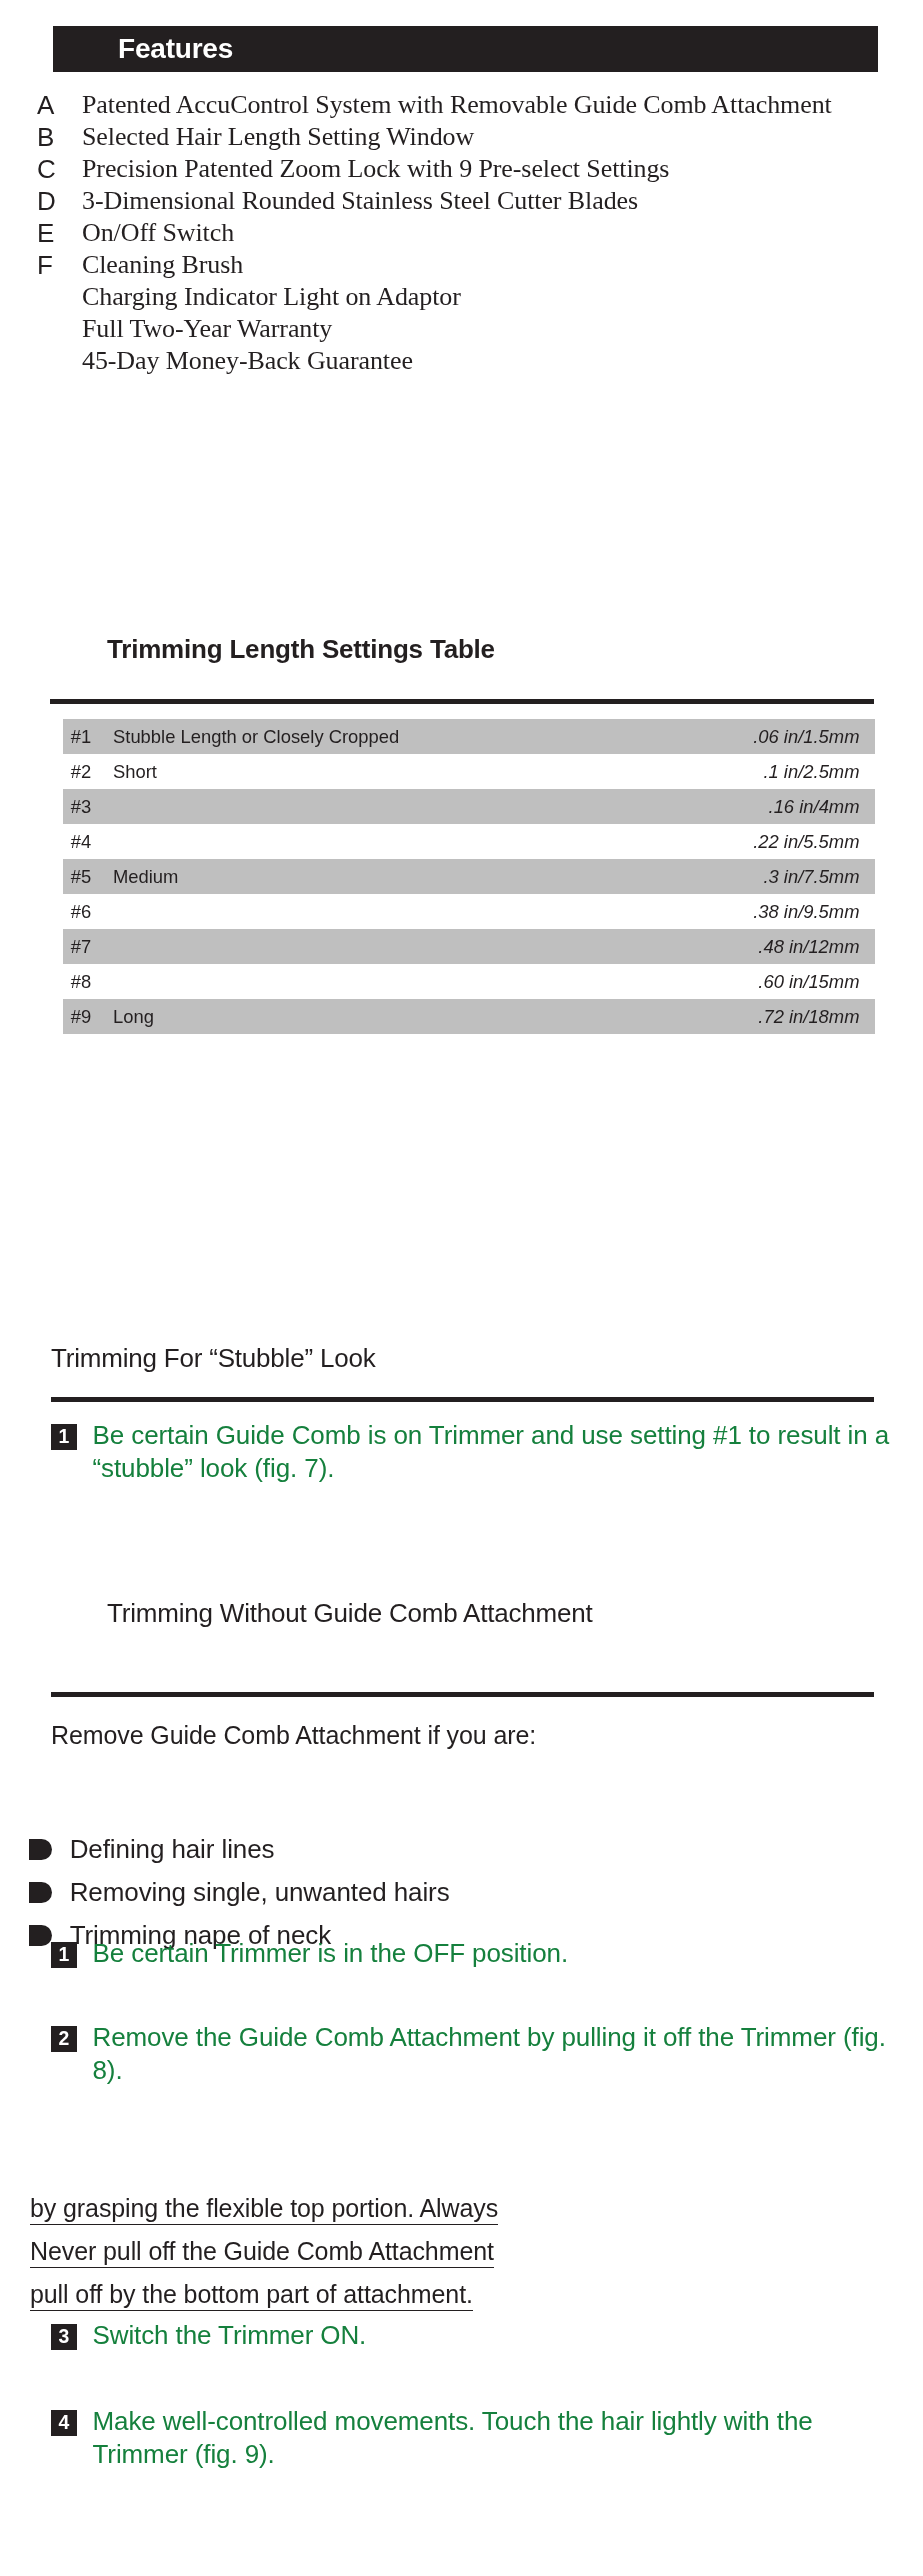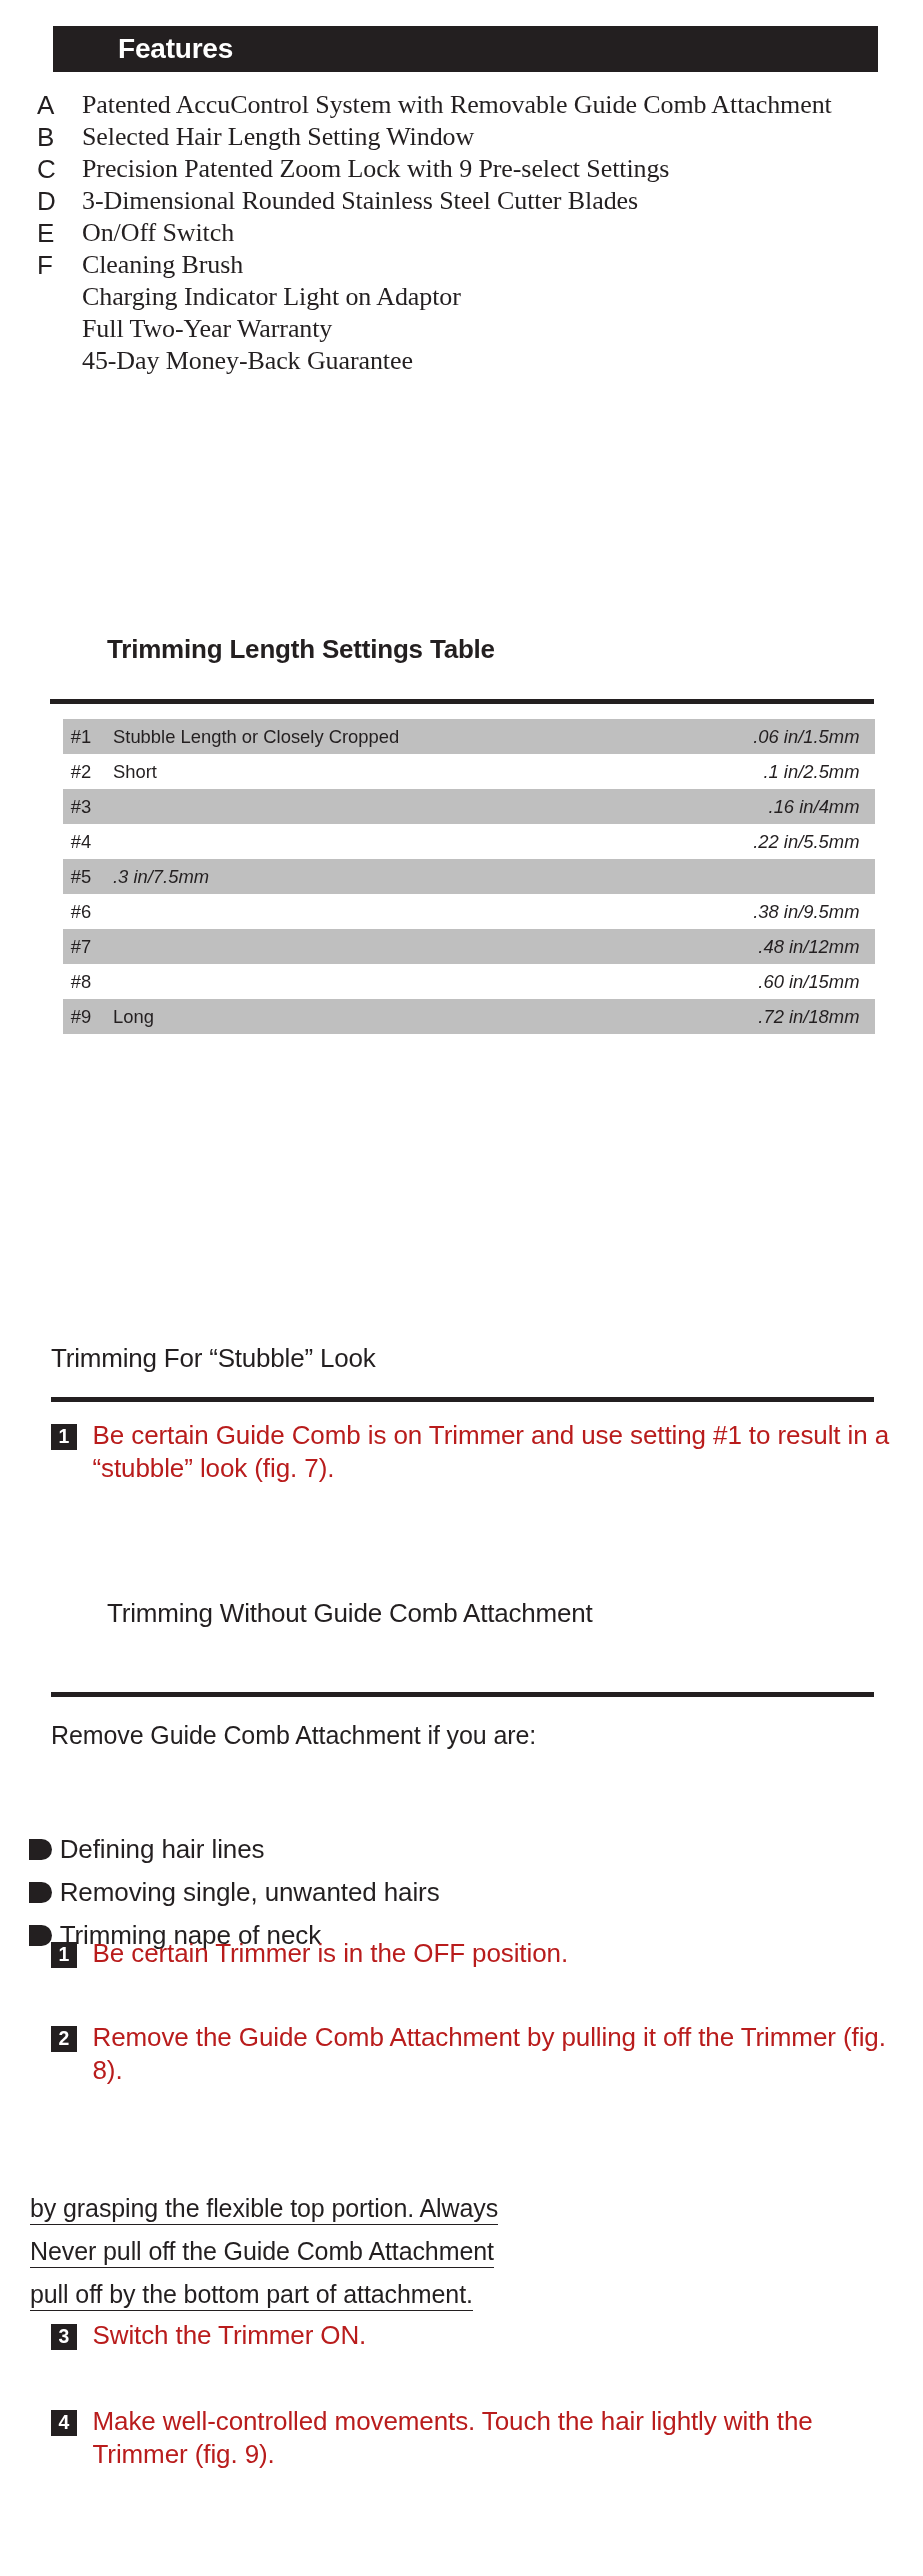--- a/index.html
+++ b/index.html
@@ -166,21 +166,21 @@
     display: flex;
     align-items: center;
     justify-content: center;
     margin-top: 4.8px;
   }
   .step-text {
     flex: 1;
     padding-left: 15.5px;
     font-size: 26px;
     line-height: 33px;
-    color: #b91c1c;
+    color: #15803d;
     letter-spacing: -0.1px;
   }
 
   #step-stubble-1 { left: 51px; top: 1419px; }
   #step-off-1     { left: 51px; top: 1937px; }
   #step-remove-2  { left: 51px; top: 2021px; }
   #step-switch-3  { left: 51px; top: 2319px; }
   #step-make-4    { left: 51px; top: 2405px; }
 
   
@@ -211,20 +211,21 @@
     background: #231f20;
     border-radius: 0 21px 21px 0;
     margin-right: 7.7px;
   }
   .bullet-text {
     flex: 1;
     font-size: 26px;
     line-height: 29px;
     color: #231f20;
     letter-spacing: -0.1px;
+    margin-left: 10px;
   }
 
   
   .warning {
     position: absolute;
     left: 30px;
     top: 2187px;
     width: 852px;
     font-size: 25px;
     line-height: 43px;
@@ -306,20 +307,21 @@
         <div class="lt-desc"></div>
         <div class="lt-len">.16 in/4mm</div>
       </div>
       <div class="lt-row">
         <div class="lt-num">#4</div>
         <div class="lt-desc"></div>
         <div class="lt-len">.22 in/5.5mm</div>
       </div>
       <div class="lt-row shaded">
         <div class="lt-num">#5</div>
+        <div class="lt-desc">Medium</div>
         <div class="lt-len">.3 in/7.5mm</div>
       </div>
       <div class="lt-row">
         <div class="lt-num">#6</div>
         <div class="lt-desc"></div>
         <div class="lt-len">.38 in/9.5mm</div>
       </div>
       <div class="lt-row shaded">
         <div class="lt-num">#7</div>
         <div class="lt-desc"></div>

